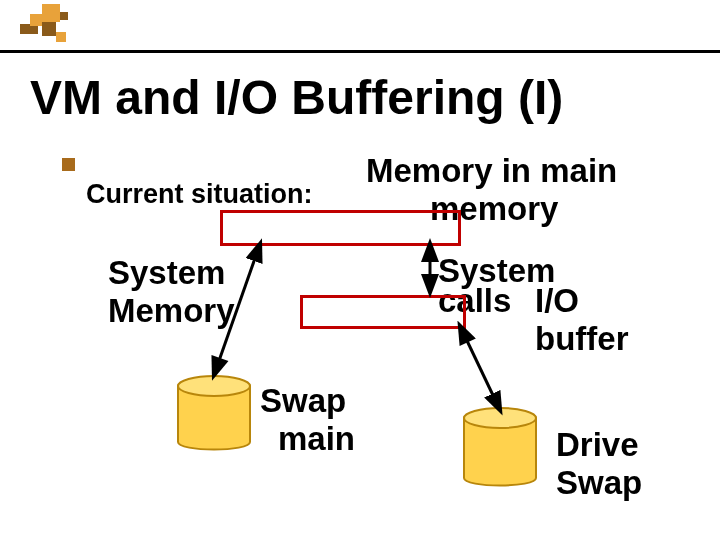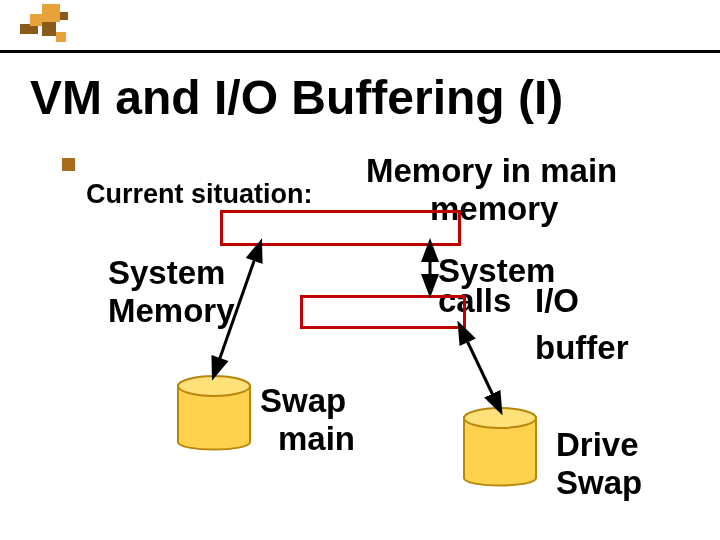--- a/index.html
+++ b/index.html
@@ -97,21 +97,21 @@
 
 <div class="label" style="top:254px;left:108px">System</div>
 <div class="label" style="top:292px;left:108px">Memory</div>
 
 <div class="label" style="top:252px;left:438px">System</div>
 <div class="label" style="top:282px;left:438px">calls</div>
 
 <div class="rect" style="left:300px;top:295px;width:160px;height:28px"></div>
 
 <div class="label" style="top:282px;left:535px">I/O</div>
-<div class="label" style="top:329px;left:535px">buffer</div>
+<div class="label" style="top:320px;left:535px">buffer</div>
 
 <div class="label" style="top:382px;left:260px">Swap</div>
 <div class="label" style="top:420px;left:278px">main</div>
 
 <div class="label" style="top:426px;left:556px">Drive</div>
 <div class="label" style="top:464px;left:556px">Swap</div>
 
 <svg class="cyl" style="left:164px;top:366px" width="100" height="95">
   <path d="M14,20 C14,10 86,10 86,20 L86,76 C86,86 14,86 14,76 Z" fill="#ffd24d" stroke="#b8860b" stroke-width="2"></path>
   <ellipse cx="50" cy="20" rx="36" ry="10" fill="#ffe17a" stroke="#b8860b" stroke-width="2"></ellipse>

